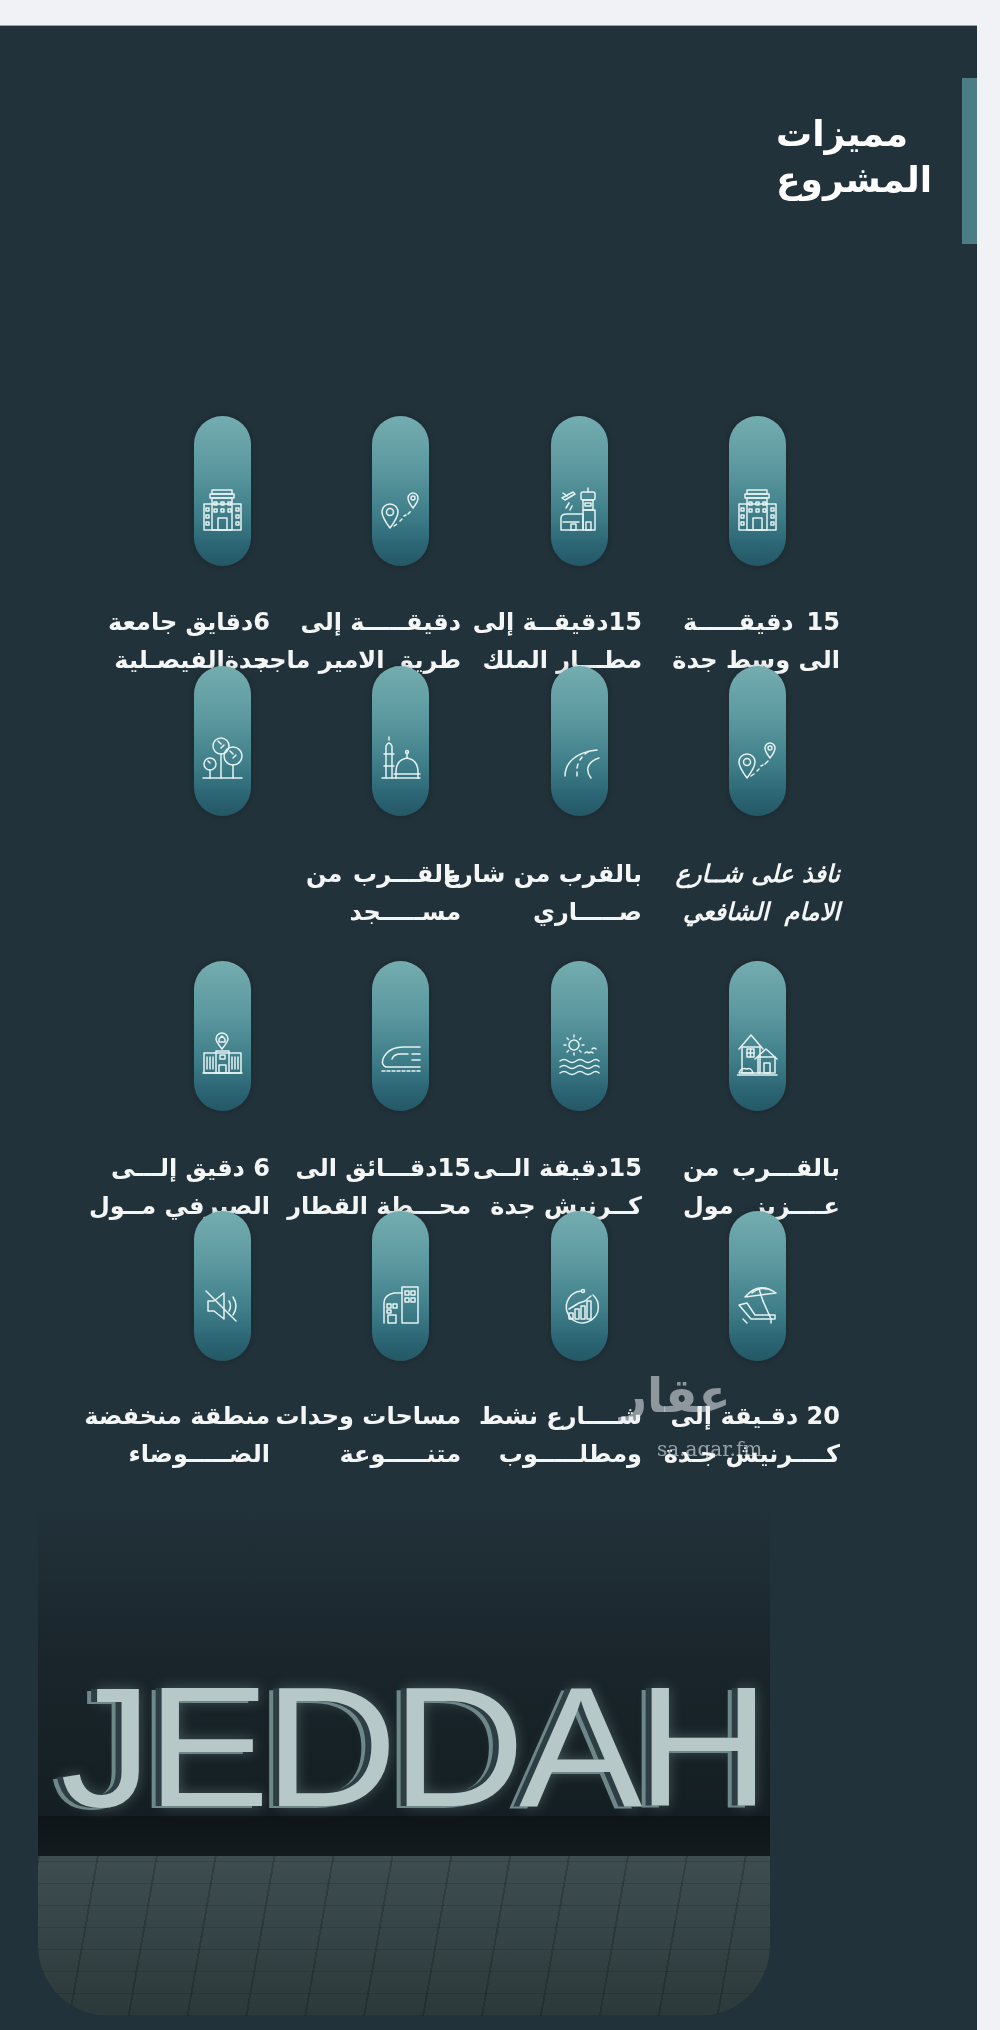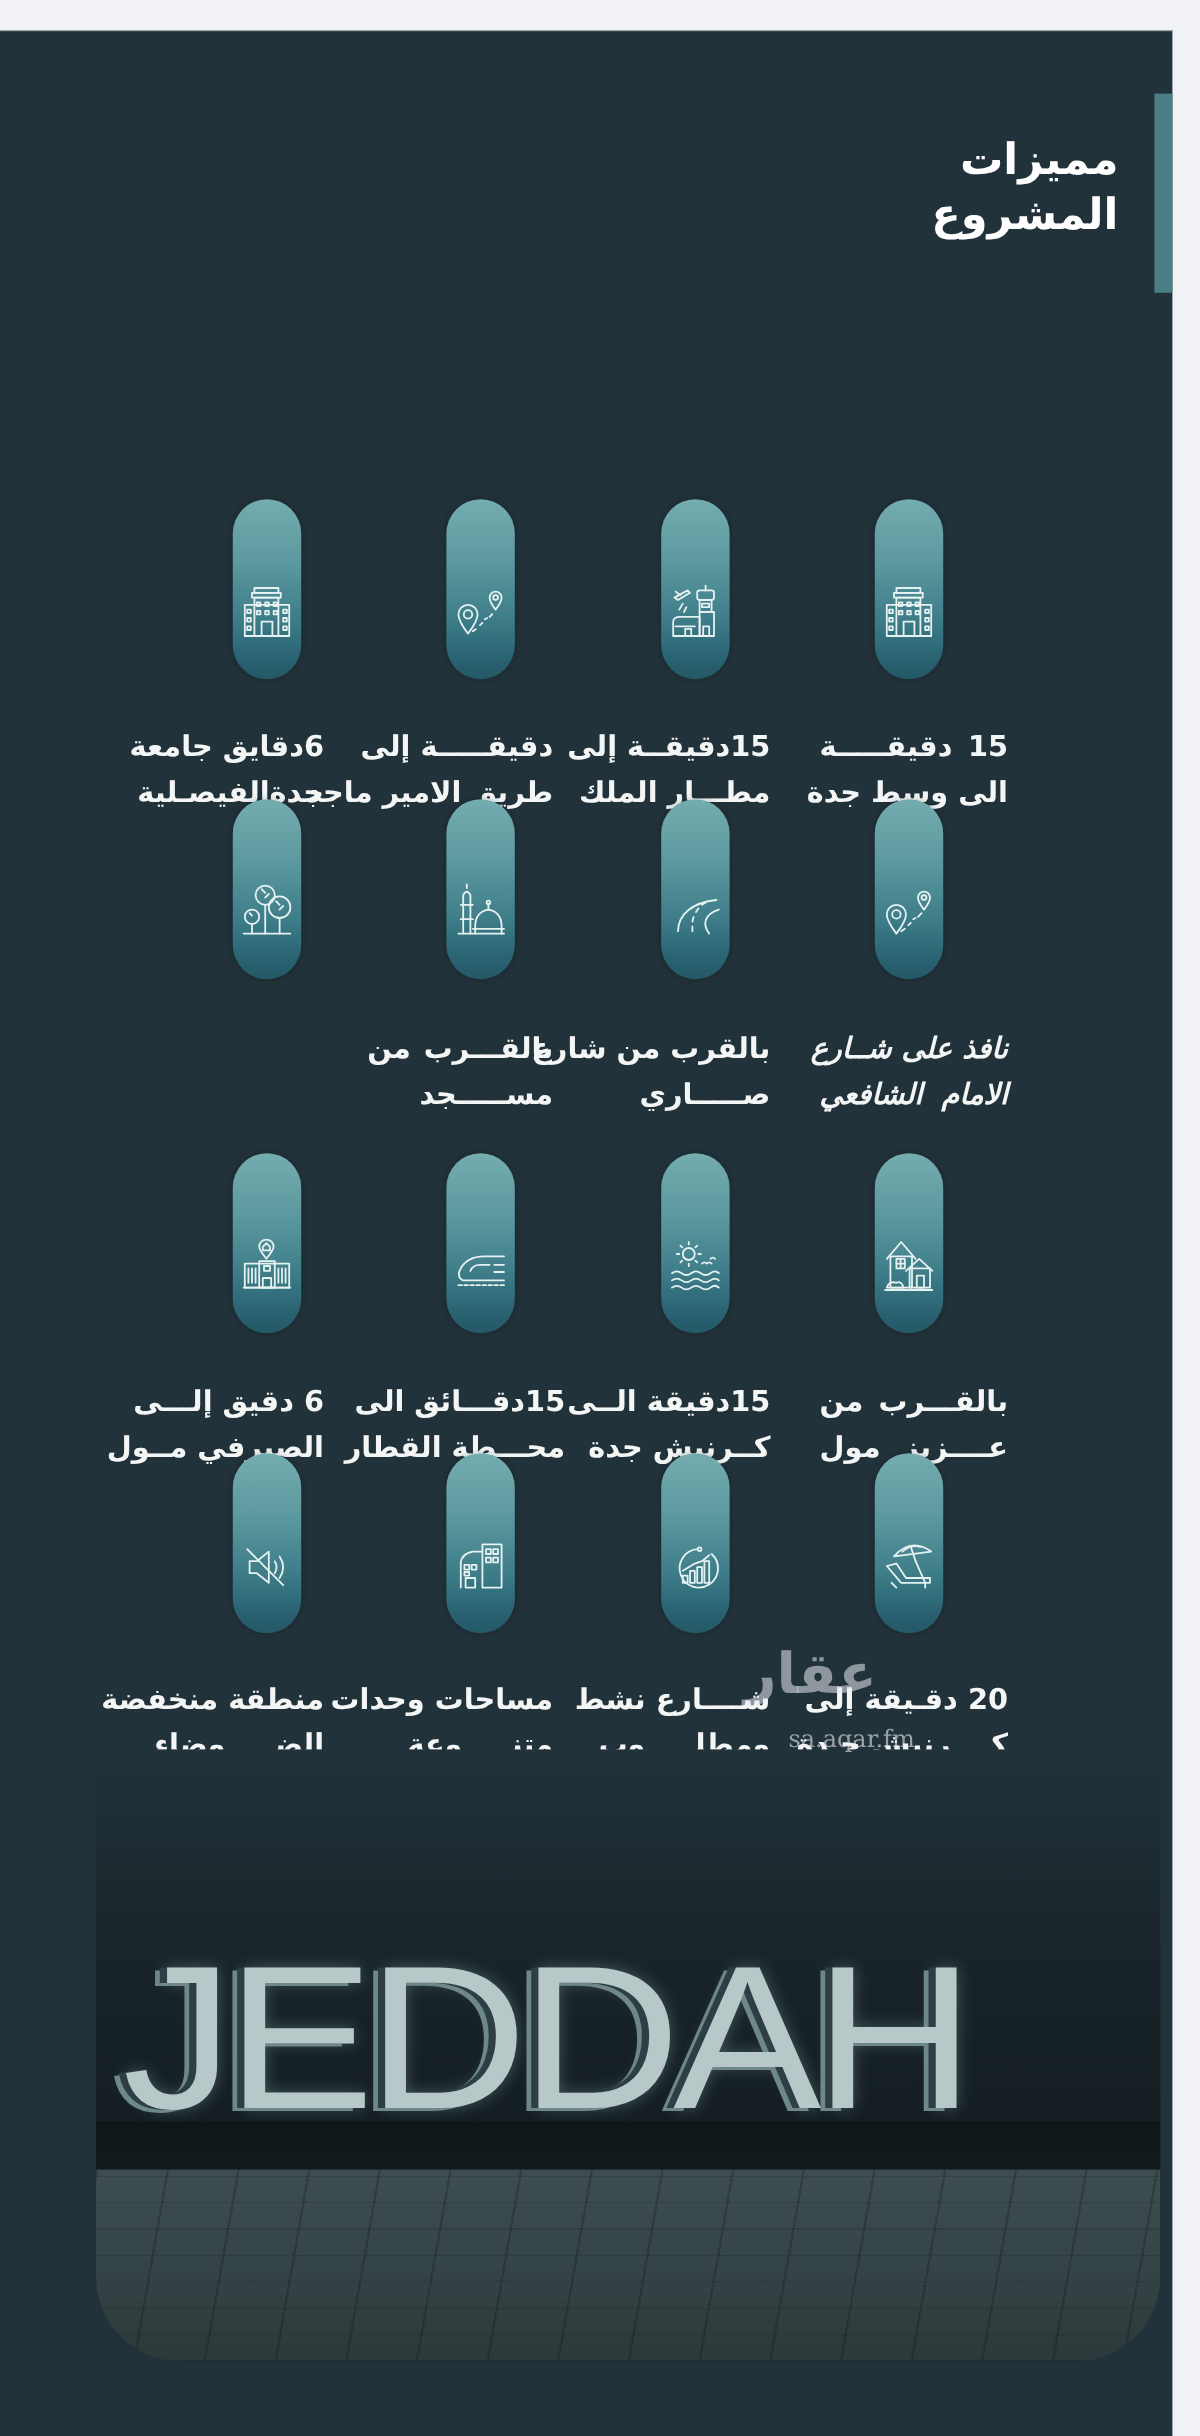--- a/index.html
+++ b/index.html
@@ -13,21 +13,21 @@
     background:#22323a;
     border-top:1px solid #9aa3a8;
   }
   .accent-bar {
     position:absolute; left:962px; top:52px; width:15px; height:166px;
     background:#4a7d86;
   }
   .title {
     position:absolute; right:45px; top:85px;
     color:#ffffff; font-weight:bold; font-size:36px; line-height:46px;
-    direction:rtl; text-align:right;
+    direction:rtl; text-align:left;
   }
   .title div { white-space:nowrap; }
   .pill {
     position:absolute; width:57px; height:150px; border-radius:29px;
     background:linear-gradient(to bottom, #74adb0 0%, #5c989f 35%, #3f7f8a 65%, #2a6372 88%, #245866 100%);
     box-shadow:0 0 6px rgba(0,0,0,0.25);
   }
   .pill svg {
     position:absolute; left:8px; top:68px; width:41px; height:48px;
     fill:none; stroke:#e6f2f2; stroke-width:1.5; stroke-linecap:round; stroke-linejoin:round;
@@ -40,24 +40,23 @@
   .label div { white-space:nowrap; text-align-last:justify; }
   .watermark {
     position:absolute; left:620px; top:1365px; color:rgba(230,235,238,0.55);
     font-size:47px; font-weight:bold; direction:rtl; line-height:62px;
   }
   .watermark-url {
     position:absolute; left:657px; top:1437px; color:rgba(230,235,238,0.6);
     font-family:"DejaVu Serif", serif; font-size:20px;
   }
   .photo {
-    position:absolute; left:38px; top:1432px; width:887px; height:510px;
+    position:absolute; left:38px; top:1480px; width:732px; height:510px;
     border-radius:0 0 70px 70px; overflow:hidden;
     background:linear-gradient(to bottom, #22323a 0%, #1d2a31 30%, #172329 60%, #11191d 100%);
-    margin-left:42px;
   }
   .photo-sky {
     position:absolute; left:0; top:0; width:100%; height:320px;
     background:linear-gradient(to bottom, #22323a 0%, #1a262c 45%, #141e22 100%);
   }
   .jeddah-text {
     position:absolute; left:22px; top:172px; width:860px;
     font-family:"Liberation Sans", sans-serif; font-size:185px; line-height:150px;
     letter-spacing:-6px; color:#b7c8c9; font-weight:normal;
     text-shadow: -6px 0 0 #2d3e44, -10px 2px 0 #6e8789, 0 0 14px rgba(160,190,190,0.35);

